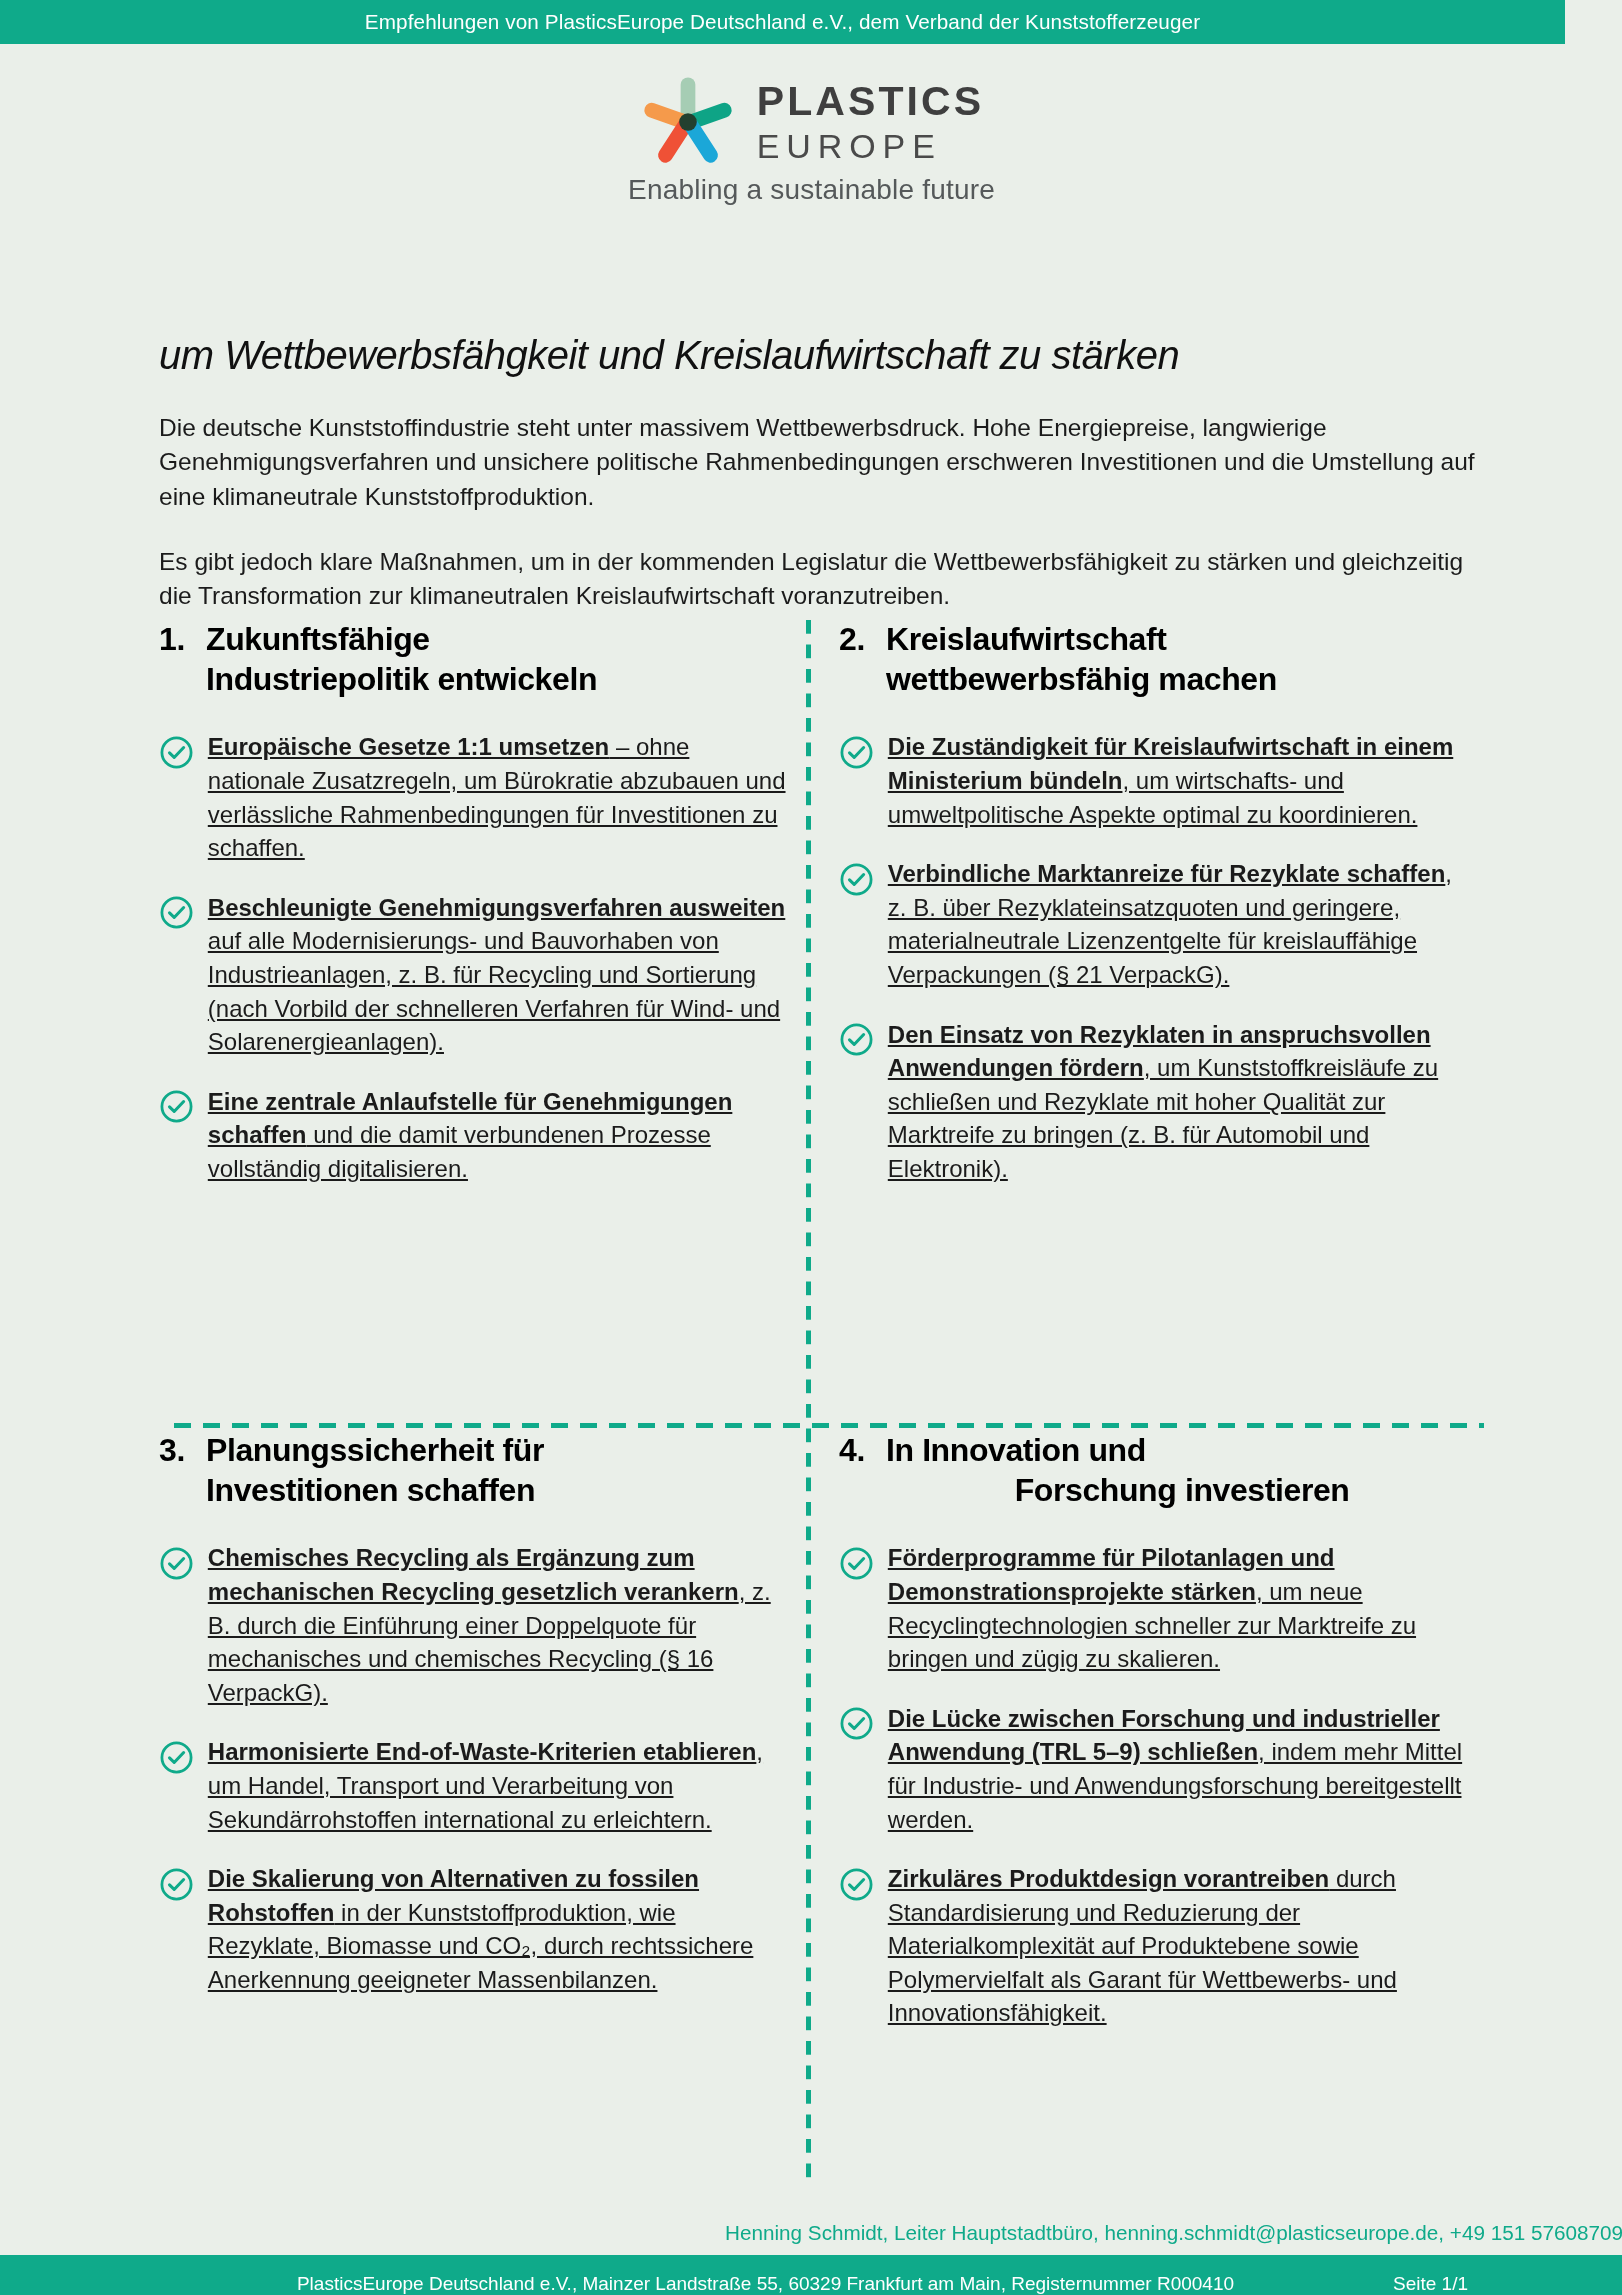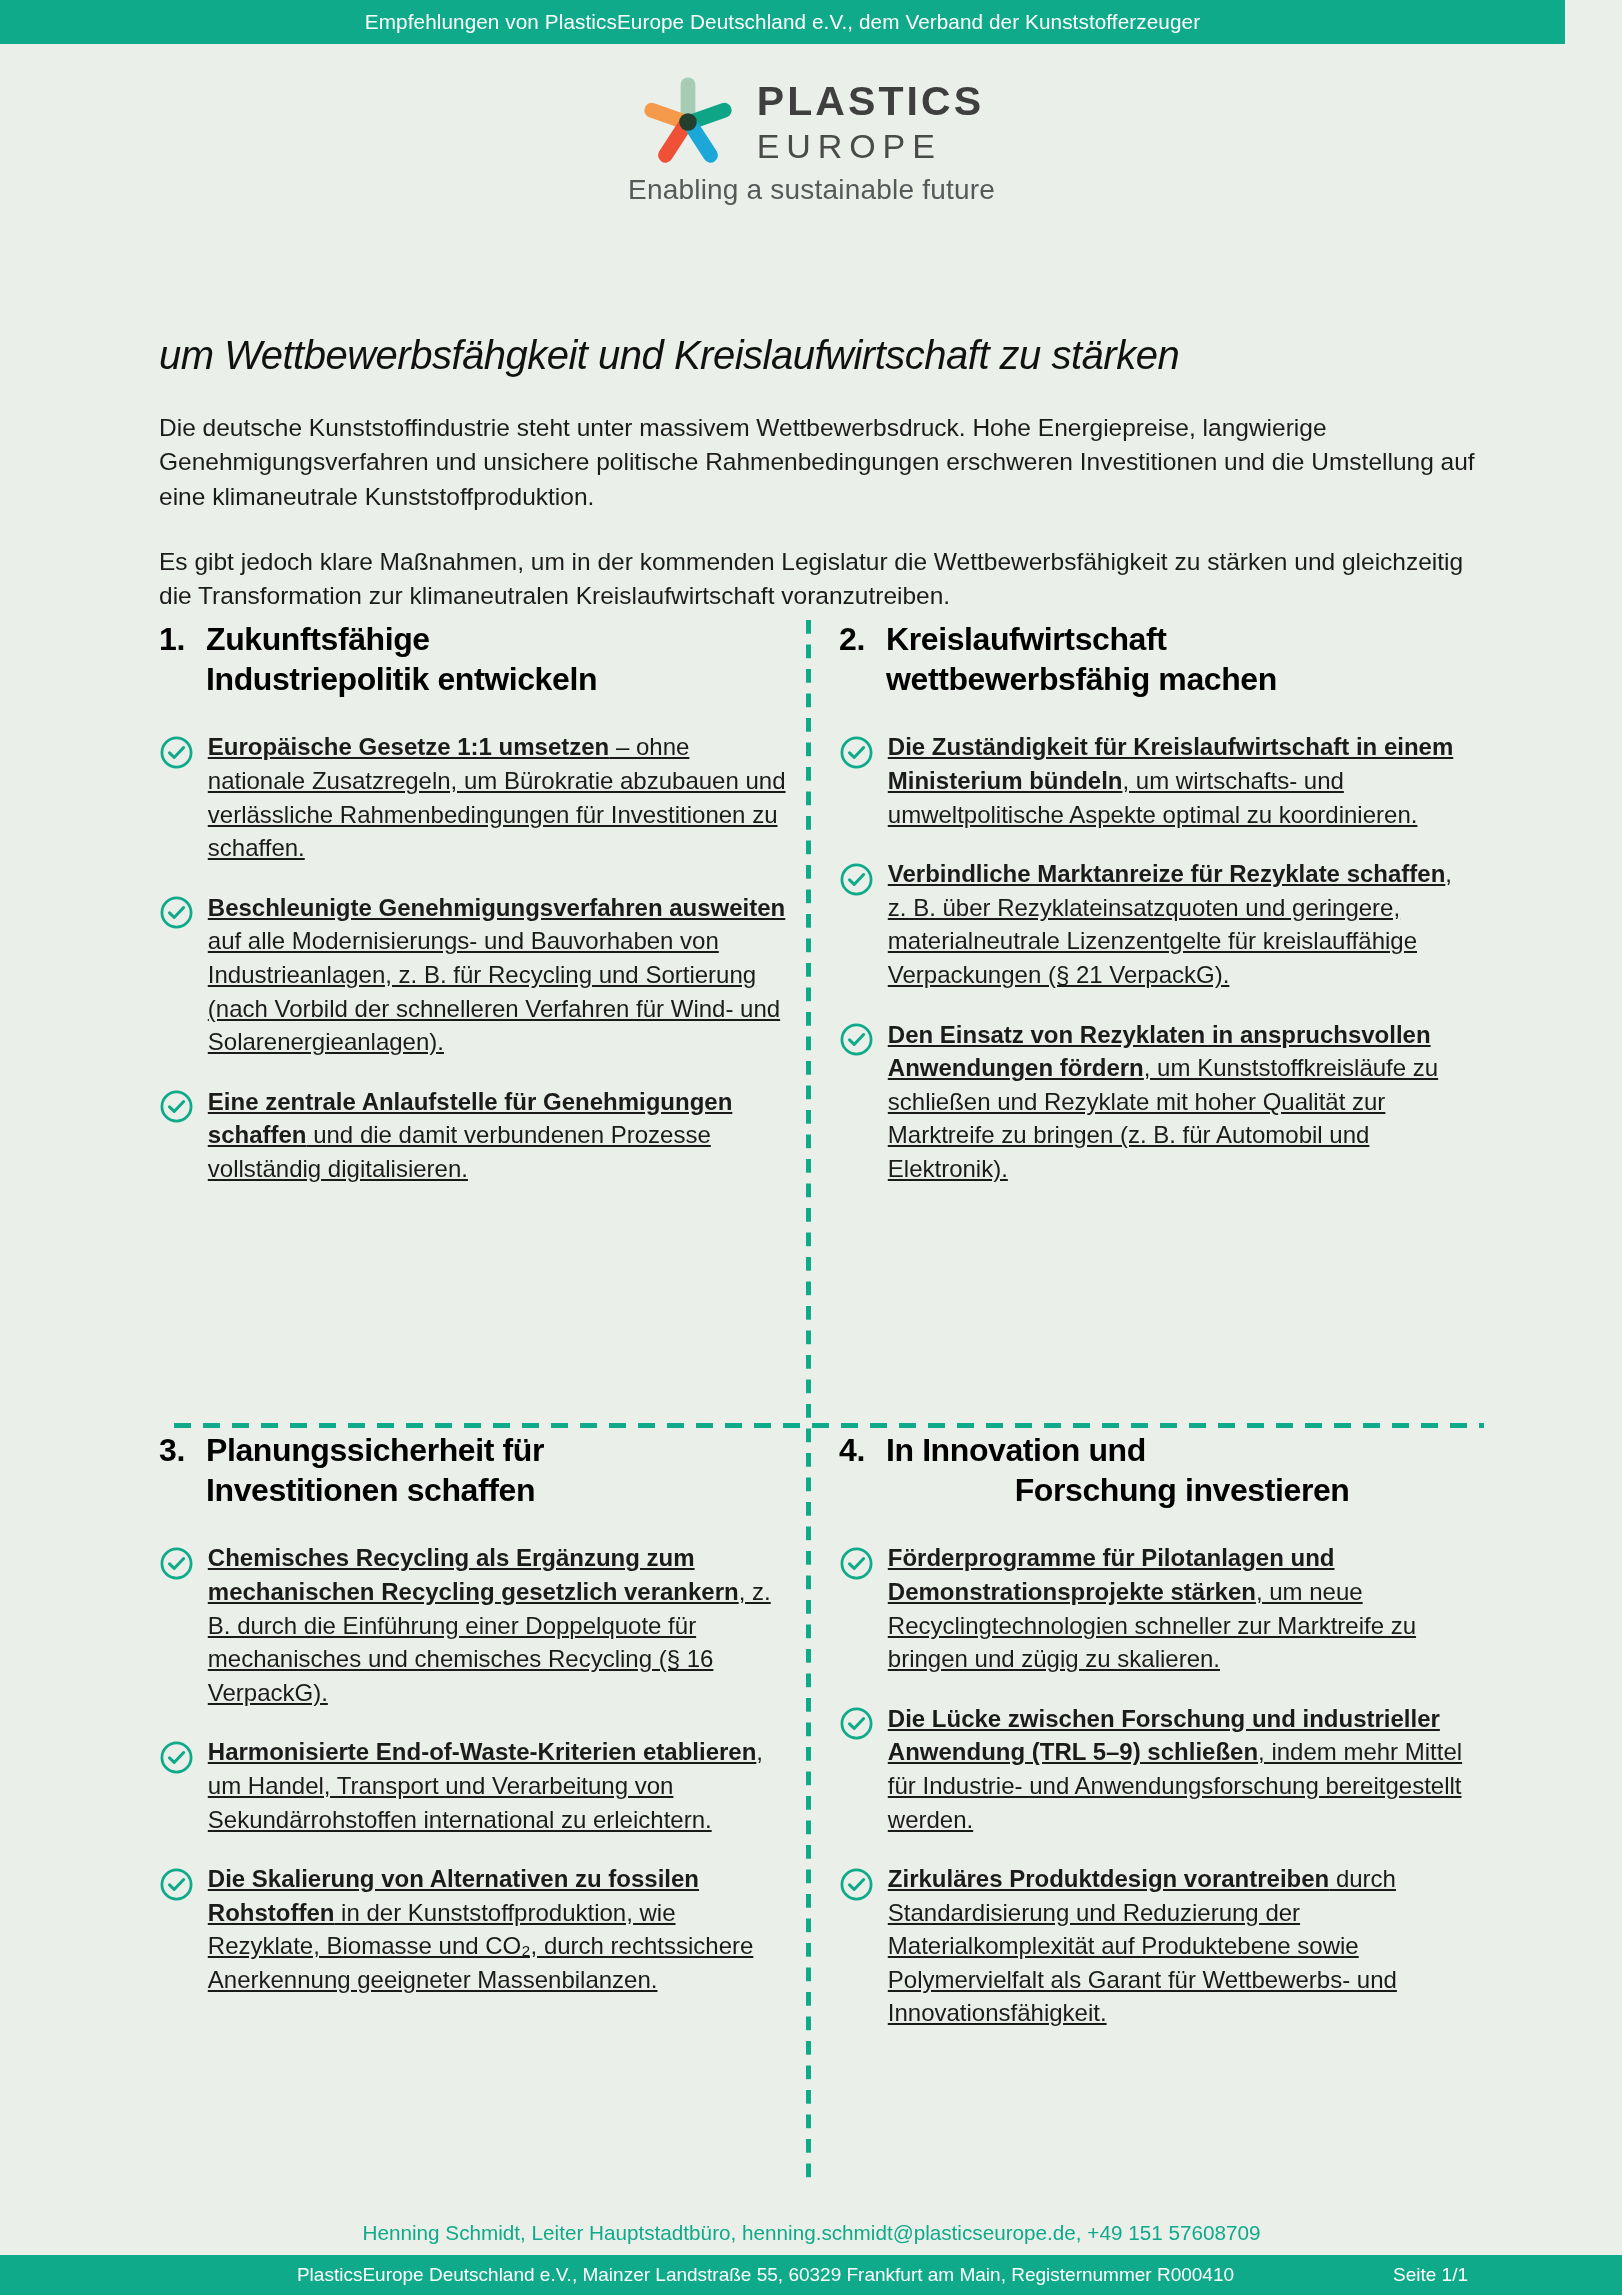--- a/index.html
+++ b/index.html
@@ -100,27 +100,27 @@
     background-size:5.4px 24.5px;
   }
   .hdash{
     position:absolute;left:174px;top:1423px;width:1310px;height:5.4px;
     background-image:linear-gradient(to right,#0faa8a 0 17px,transparent 17px 29px);
     background-size:29px 5.4px;
   }
 
   
   .contact{
-    position:absolute;left:0;top:2221px;width:1623px;text-align:center;
+    position:absolute;left:0;top:2221px;width:1623px;text-align:right;
     font-size:20.7px;color:#0faa8a;
   }
   .botbar{
     position:absolute;left:0;bottom:0;width:1623px;height:40px;
     background:#0faa8a;color:#fff;font-size:19px;
-    display:flex;align-items:center;
+    display:flex;align-items:flex-end;
   }
   .botbar .b-center{
     flex:1;text-align:center;padding-left:138px;
   }
   .botbar .b-right{
     width:230px;text-align:left;
   }
 </style>
 </head>
 <body>

